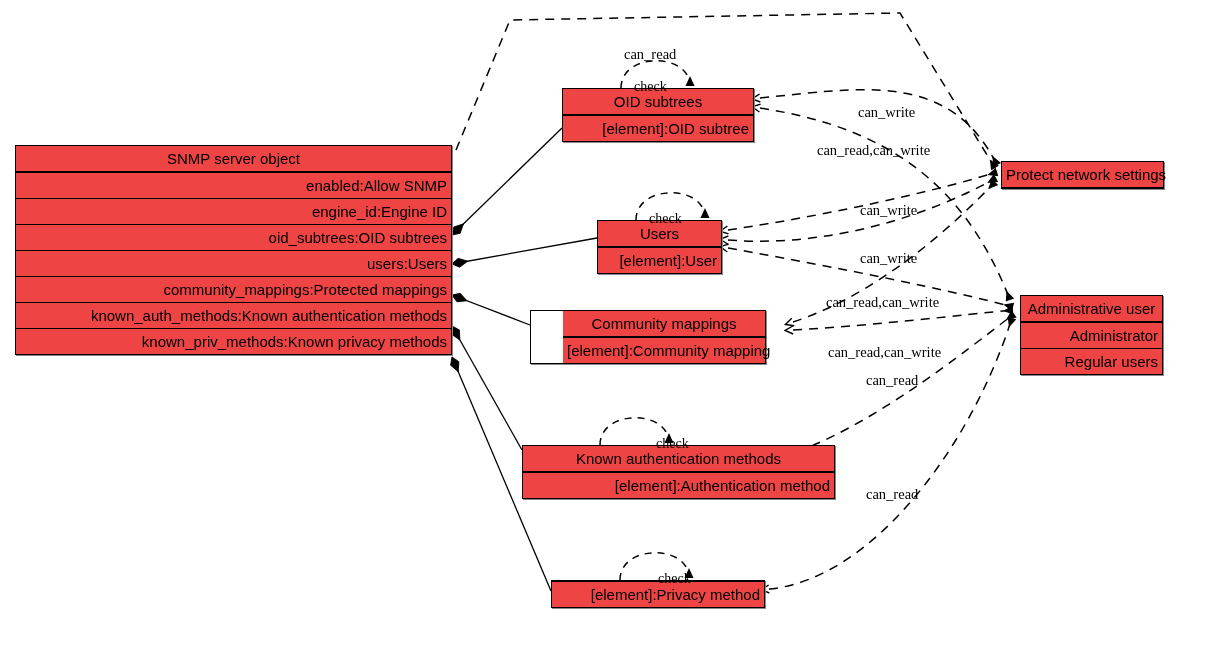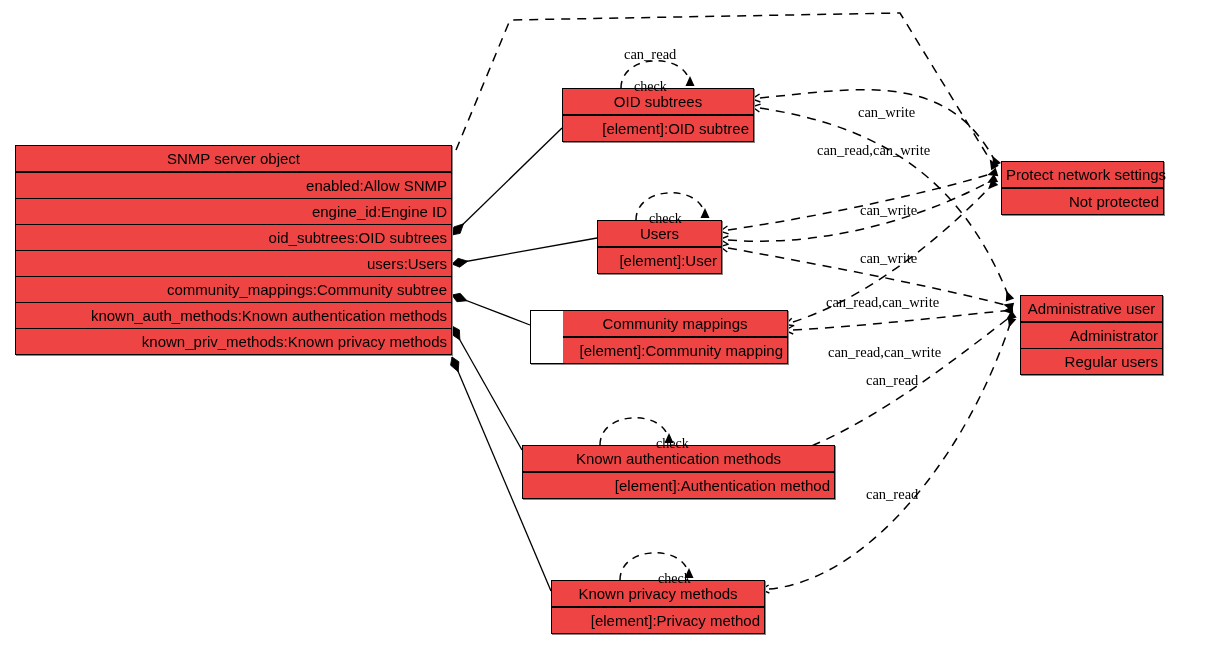--- a/index.html
+++ b/index.html
@@ -112,53 +112,51 @@
       <path d="M769,589 C870,580 970,450 1012,318" marker-start="url(#openArrow)" marker-end="url(#solidArrow)"></path>
     </g>
   </svg>
 
   <div class="uml" style="left:15px; top:145px; width:437px;">
     <div class="row title">SNMP server object</div>
     <div class="row attr">enabled:Allow SNMP</div>
     <div class="row attr">engine_id:Engine ID</div>
     <div class="row attr">oid_subtrees:OID subtrees</div>
     <div class="row attr">users:Users</div>
-    <div class="row attr">community_mappings:Community subtree</div>
+    <div class="row attr">community_mappings:Protected mappings</div>
     <div class="row attr">known_auth_methods:Known authentication methods</div>
     <div class="row attr">known_priv_methods:Known privacy methods</div>
   </div>
 
   <div class="uml" style="left:562px; top:88px; width:192px;">
     <div class="row title">OID subtrees</div>
     <div class="row attr">[element]:OID subtree</div>
   </div>
 
   <div class="uml" style="left:597px; top:220px; width:125px;">
     <div class="row title">Users</div>
     <div class="row attr">[element]:User</div>
   </div>
 
-  <div class="uml" style="left:530px; top:310px; width:258px;padding-left:32px;">
+  <div class="uml" style="left:530px; top:310px; width:236px;padding-left:32px;">
     <div class="row title">Community mappings</div>
     <div class="row attr">[element]:Community mapping</div>
   </div>
 
   <div class="uml" style="left:522px; top:445px; width:313px;">
     <div class="row title">Known authentication methods</div>
     <div class="row attr">[element]:Authentication method</div>
   </div>
 
   <div class="uml" style="left:551px; top:580px; width:214px;">
-    <div class="row title">Known privacy methods</div>
     <div class="row attr">[element]:Privacy method</div>
   </div>
 
   <div class="uml" style="left:1001px; top:161px; width:163px;">
     <div class="row title">Protect network settings</div>
-    <div class="row attr">Not protected</div>
   </div>
 
   <div class="uml" style="left:1020px; top:295px; width:143px;">
     <div class="row title">Administrative user</div>
     <div class="row attr">Administrator</div>
     <div class="row attr">Regular users</div>
   </div>
 
   <div class="elabel" style="left:624px; top:7px;">can_read</div>
 

